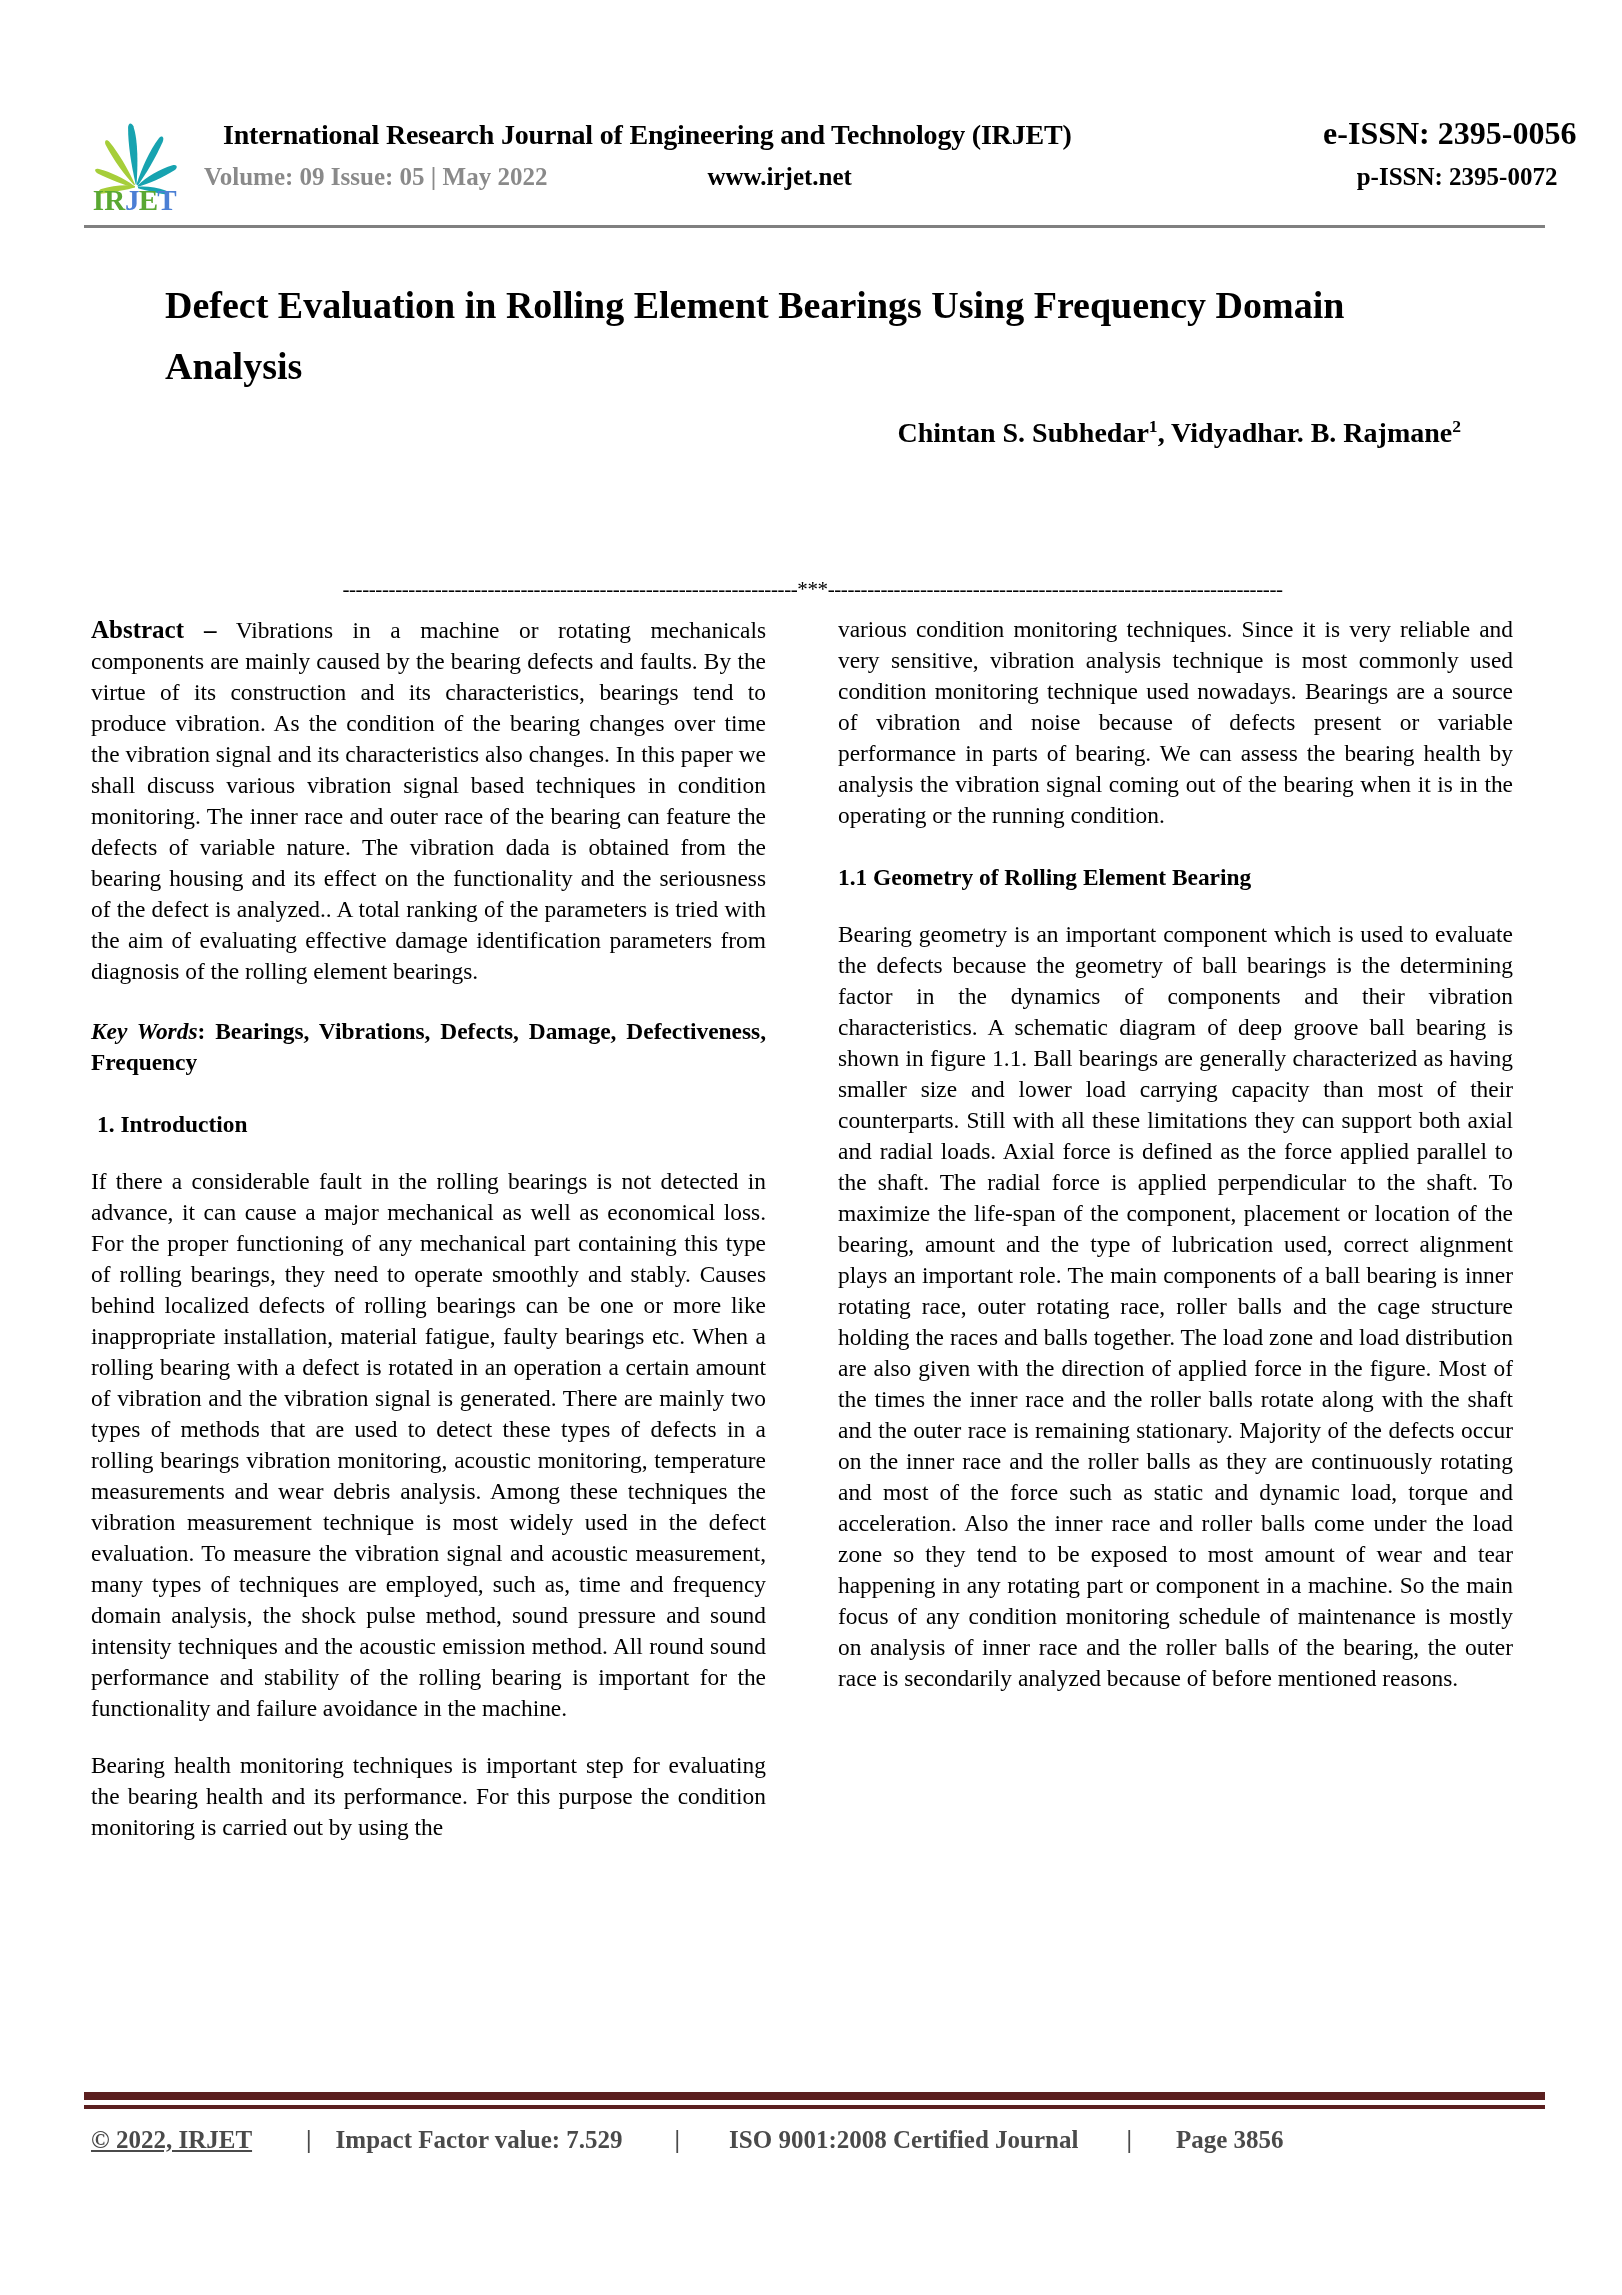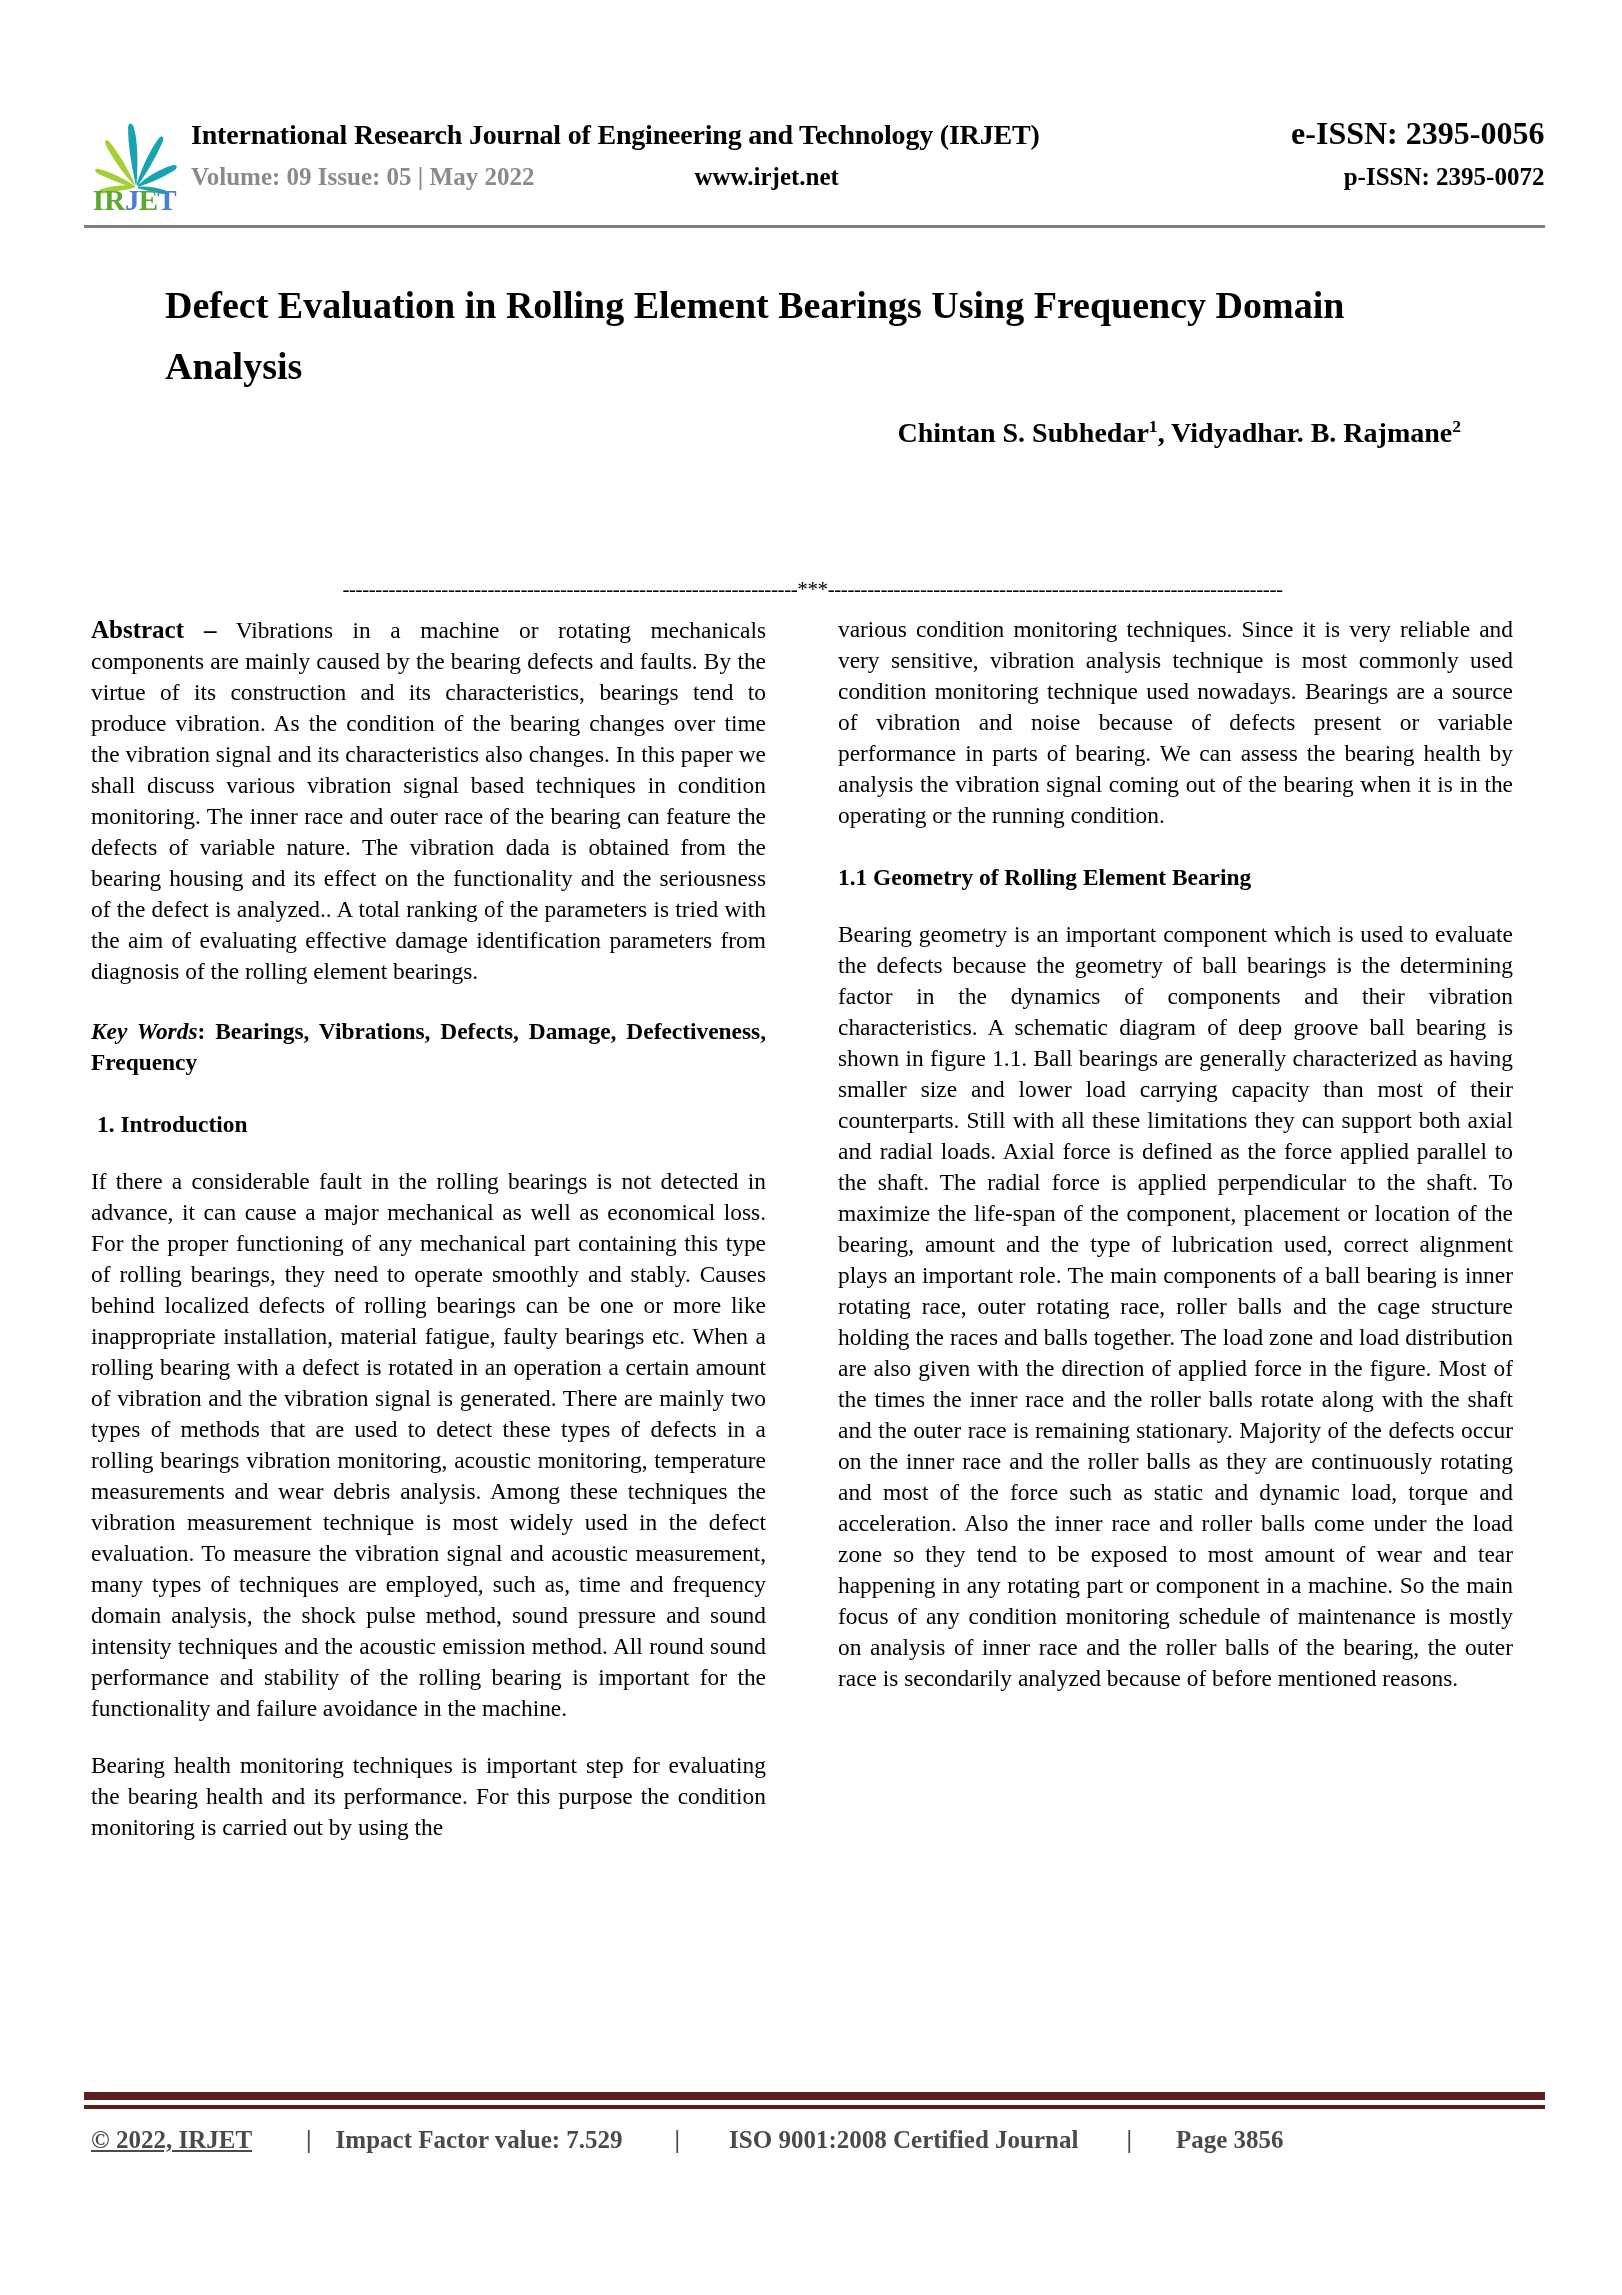--- a/index.html
+++ b/index.html
@@ -43,22 +43,22 @@
     position: absolute;
     left: 100px;
     top: 0px;
     width: 1358px;
   }
   .mh-row {
     display: flex;
     align-items: baseline;
     width: 100%;
   }
-  .mh-row.row1 { height: 48px; }
-  .mh-row.row2 { height: 44px; }
+  .mh-row.row1 { height: 48px; margin-left: 32px; }
+  .mh-row.row2 { height: 44px; margin-left: 13px; }
 
   .journal-title {
     font-family: "Liberation Serif", serif;
     font-weight: bold;
     font-size: 28px;
     letter-spacing: -0.2px;
     color: #000;
     white-space: nowrap;
     flex: 0 0 auto;
   }

